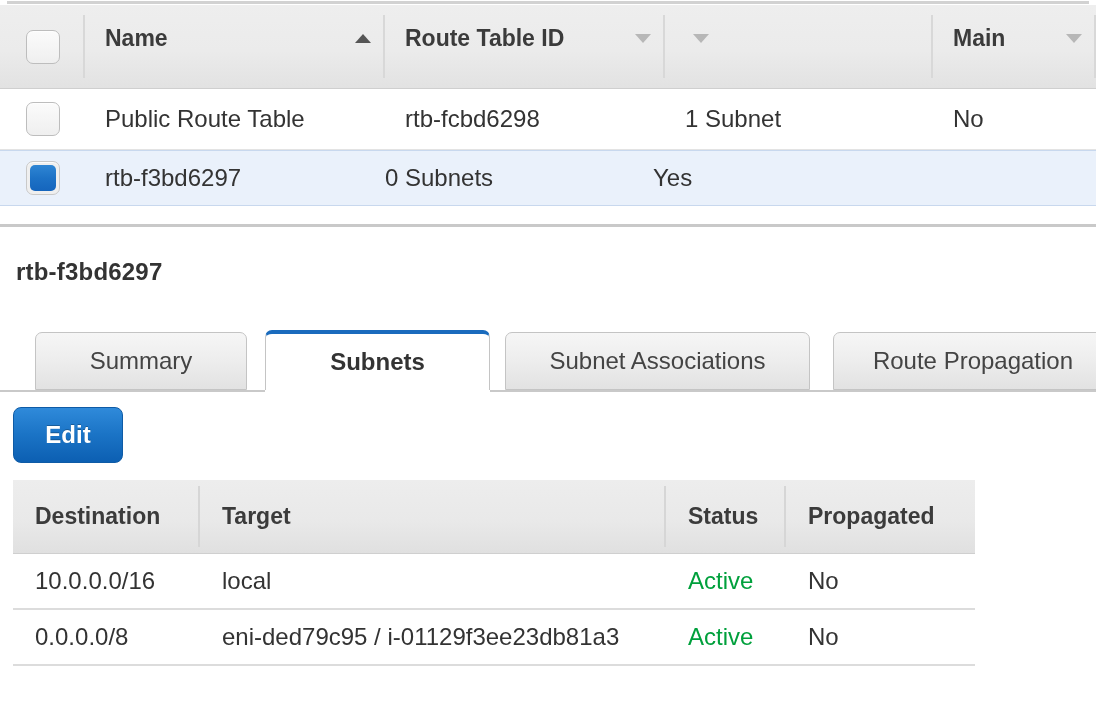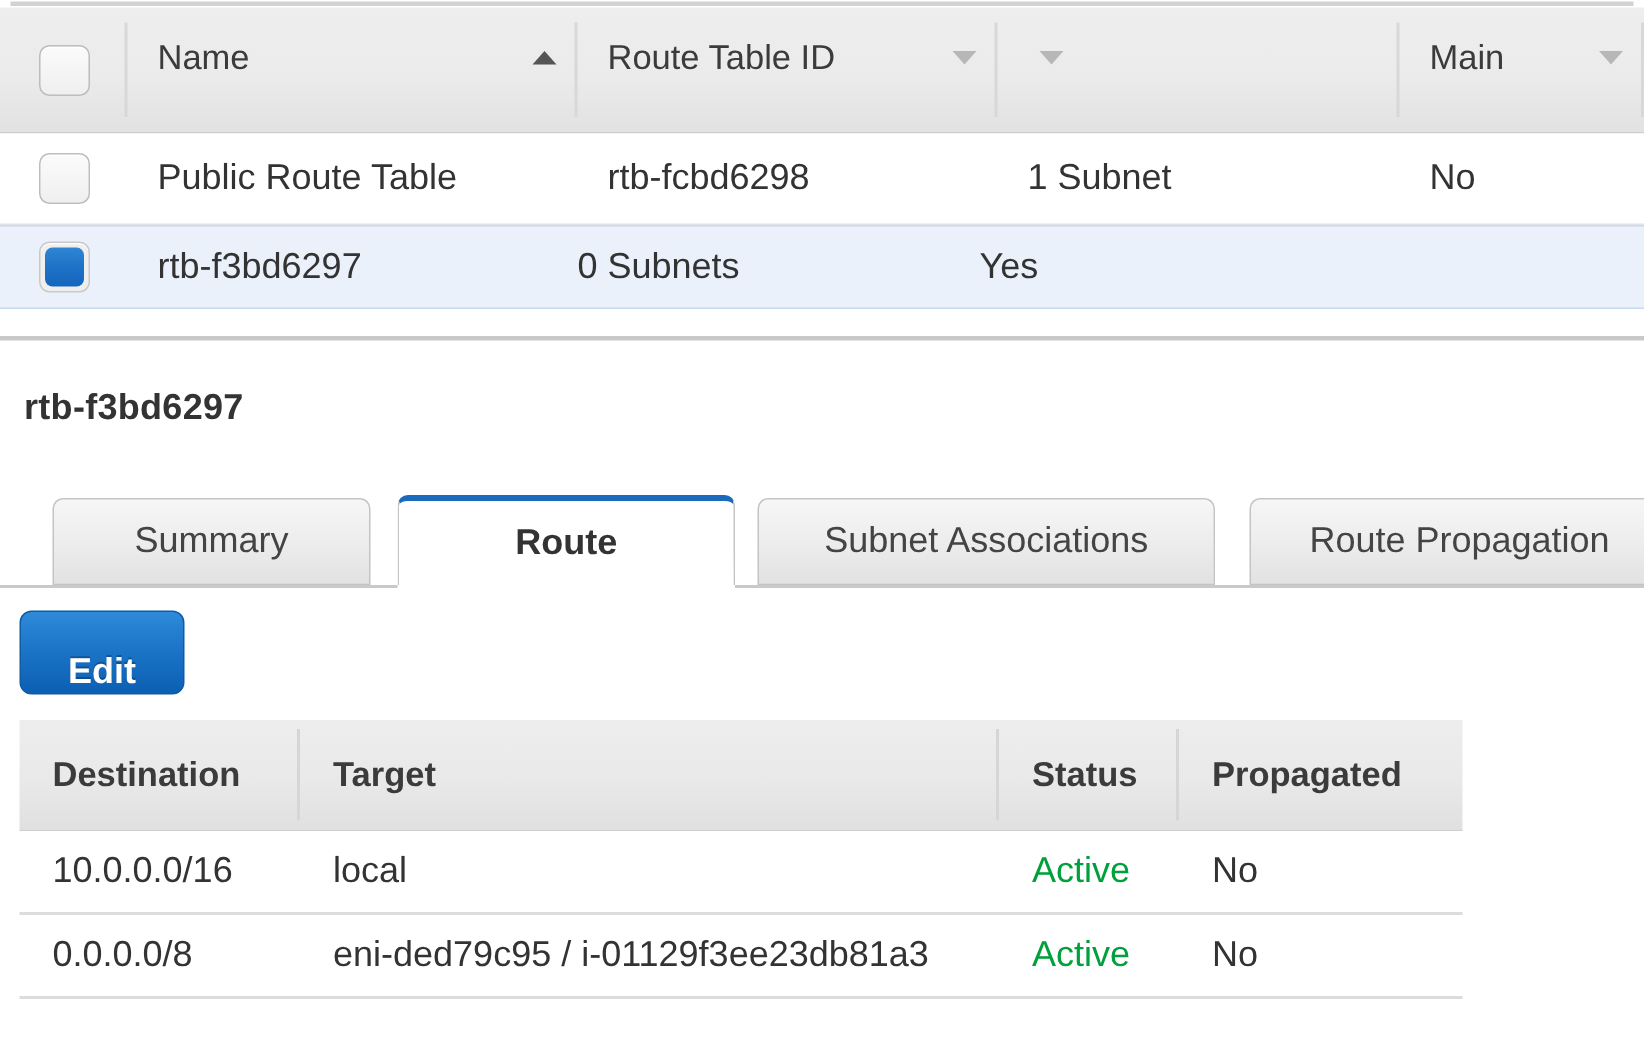--- a/index.html
+++ b/index.html
@@ -80,21 +80,21 @@
 
   .col-name   { width: 300px; flex: 0 0 300px; }
   .col-rtid   { width: 280px; flex: 0 0 280px; }
   .col-assoc  { width: 268px; flex: 0 0 268px; }
   .col-main   { width: 163px; flex: 0 0 163px; }
 
   .rt-header .hcell {
     position: relative;
     display: flex; align-items: center;
     padding: 0 14px 16px 20px;
-    font-size: 23px; font-weight: normal; color: #3b3b3b;
+    font-size: 23px; font-weight: bold; color: #3b3b3b;
   }
   .rt-header .hcell .htext {
     flex: 1 1 auto;
     white-space: nowrap;
     overflow: hidden;
   }
   .rt-header .hcell::after {
     content: ""; position: absolute; right: 0; top: 10px; bottom: 10px;
     width: 2px; background: #d8d8d8;
   }
@@ -172,21 +172,21 @@
 
   
   .edit-btn {
     position: absolute; left: 13px; top: 407px;
     width: 110px; height: 56px;
     border-radius: 8px;
     border: 1px solid #0e5ba6;
     background: linear-gradient(to bottom, #2f8ada 0%, #1b74c6 48%, #0c5fb2 100%);
     color: #ffffff;
     font-size: 24px; font-weight: bold;
-    display: flex; align-items: flex-end; justify-content: center;
+    display: flex; align-items: center; justify-content: center;
     text-shadow: 0 -1px 0 rgba(0,0,0,0.25);
     cursor: pointer;
   }
 
   
   .routes-table {
     position: absolute; left: 13px; top: 480px; width: 962px;
   }
   .routes-header {
     display: flex; height: 74px;
@@ -284,21 +284,21 @@
 
   <div class="tab-strip-line">
     <div class="gap"></div>
   </div>
 
   <div class="tabs">
     <div class="tab tab-summary">
       <span>Summary</span>
     </div>
     <div class="tab tab-routes active">
-      <span>Route</span>
+      <span>Subnets</span>
     </div>
     <div class="tab tab-subnets">
       <span>Subnet Associations</span>
     </div>
     <div class="tab tab-prop">
       <span>Route Propagation</span>
     </div>
   </div>
 
   <div class="edit-btn">

